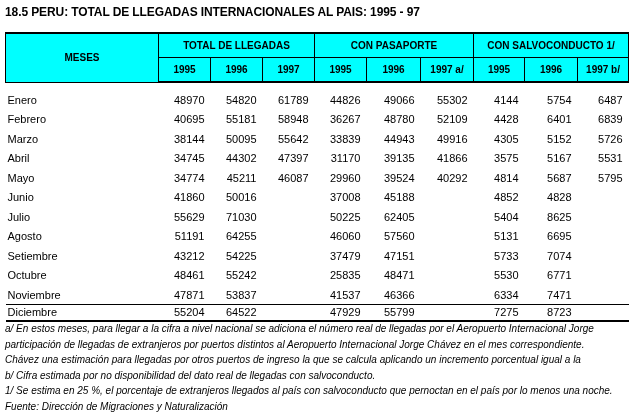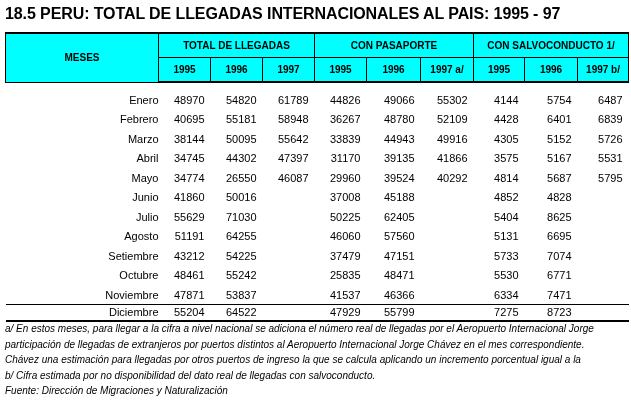--- a/index.html
+++ b/index.html
@@ -13,21 +13,21 @@
   body{
     width:631px;height:412px;
     background:var(--bg);
     font-family:"Liberation Sans",sans-serif;
     color:var(--text);
     position:relative;
     overflow:hidden;
   }
   .page-title{
     position:absolute;left:5px;top:5px;
-    font-size:16px;font-weight:bold;
+    font-size:12px;font-weight:bold;
     letter-spacing:-0.1px;
     white-space:nowrap;
   }
   table.arrivals{
     position:absolute;left:5px;top:32px;
     width:623px;
     border-collapse:collapse;
     table-layout:fixed;
   }
   table.arrivals thead th{
@@ -47,21 +47,21 @@
   tbody td{
     border:none;
     font-size:11px;
     padding:0;
     height:19.5px;
     vertical-align:middle;
     white-space:nowrap;
     overflow:hidden;
   }
   tbody tr.spacer td{height:8px;}
-  tbody td.month{text-align:right;padding-left:2px;}
+  tbody td.month{text-align:left;padding-left:2px;}
   tbody td.num{text-align:right;padding-right:6px;}
   tbody tr.last-row td{
     border-top:1px solid var(--border);
     border-bottom:2px solid var(--border);
     height:16px;
   }
   .footnotes{
     position:absolute;left:5px;top:321px;
     font-size:10px;font-style:italic;
     line-height:15.6px;
@@ -155,21 +155,21 @@
         <td class="num">31170</td>
         <td class="num">39135</td>
         <td class="num">41866</td>
         <td class="num">3575</td>
         <td class="num">5167</td>
         <td class="num">5531</td>
       </tr>
       <tr>
         <td class="month">Mayo</td>
         <td class="num">34774</td>
-        <td class="num">26550</td>
+        <td class="num">45211</td>
         <td class="num">46087</td>
         <td class="num">29960</td>
         <td class="num">39524</td>
         <td class="num">40292</td>
         <td class="num">4814</td>
         <td class="num">5687</td>
         <td class="num">5795</td>
       </tr>
       <tr>
         <td class="month">Junio</td>
@@ -257,14 +257,15 @@
       </tr>
     </tbody>
 </table>
 
 <div class="footnotes">
 
 <div class="fline">a/ En estos meses, para llegar a la cifra a nivel nacional se adiciona el número real de llegadas por el Aeropuerto Internacional Jorge</div>
     <div class="fline">participación de llegadas de extranjeros por puertos distintos al Aeropuerto Internacional Jorge Chávez en el mes correspondiente.</div>
     <div class="fline">Chávez una estimación para llegadas por otros puertos de ingreso la que se calcula aplicando un incremento porcentual igual a la</div>
     <div class="fline">b/  Cifra estimada por no disponibilidad del dato real de llegadas con salvoconducto.</div>
+    <div class="fline">1/ Se estima en 25 %, el porcentaje de extranjeros llegados al país con salvoconducto que pernoctan en el país por lo menos una noche.</div>
     <div class="fline">Fuente: Dirección de Migraciones y Naturalización</div>
   </div>
 
 </body></html>

